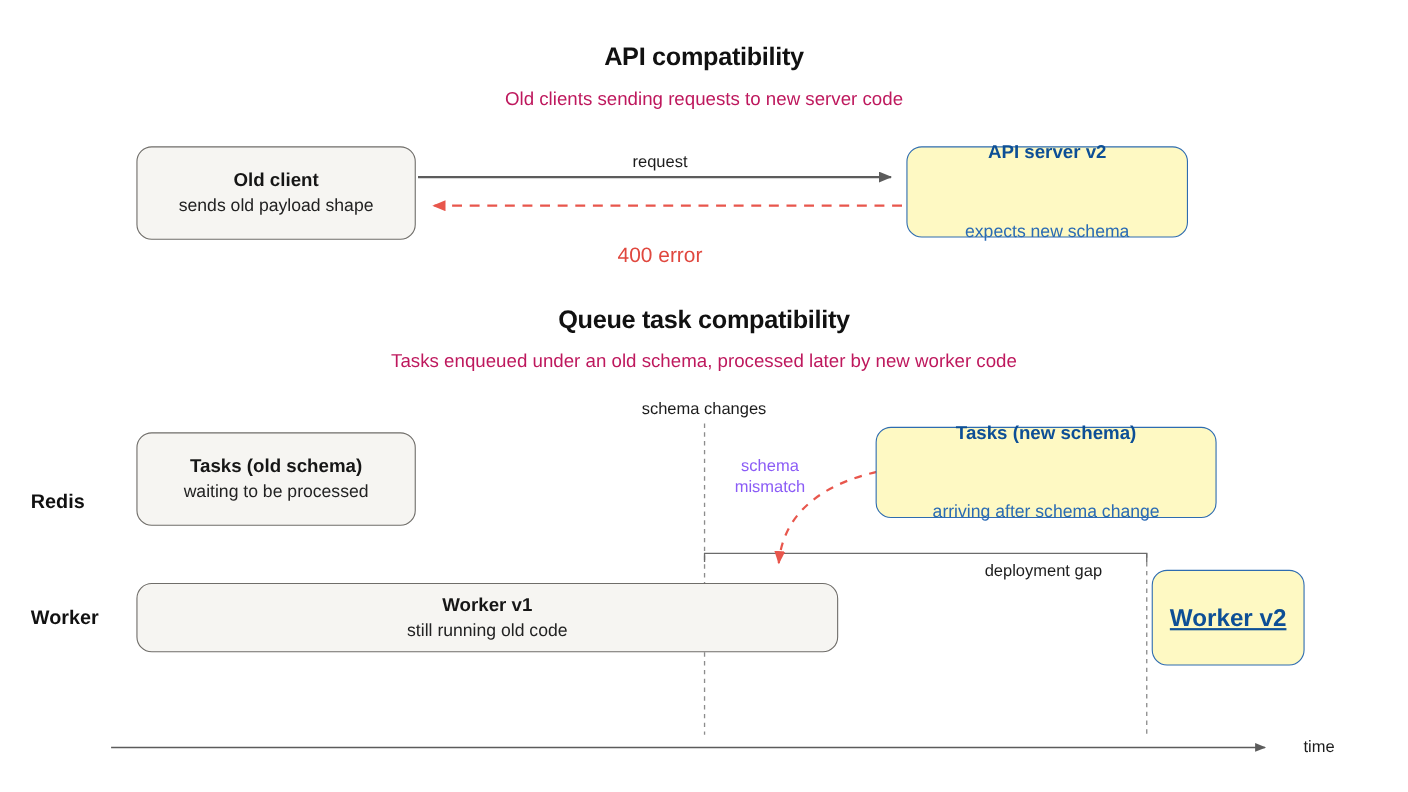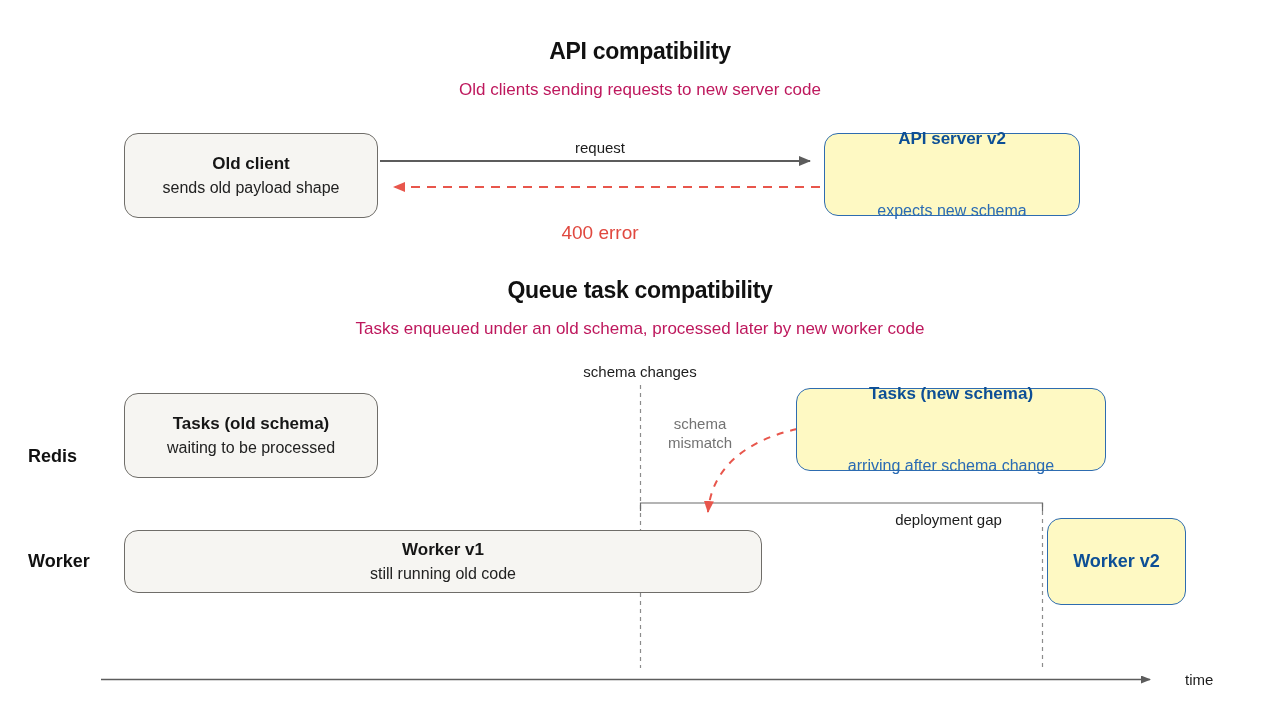--- a/index.html
+++ b/index.html
@@ -86,21 +86,21 @@
     font-size: 19px;
     color: #e0483f;
     margin-top: 27px;
   }
   .mismatch-label {
     position: absolute;
     z-index: 3;
     text-align: center;
     line-height: 19px;
     font-size: 15px;
-    color: #737373;
+    color: #8b5cf6;
   }
 </style>
 </head>
 <body>
 
 <div id="canvas">
 
   <svg id="wires" viewBox="0 0 1280 720" xmlns="http://www.w3.org/2000/svg">
     <defs>
       <marker id="arrow-gray" markerUnits="userSpaceOnUse" markerWidth="13" markerHeight="11" refX="11" refY="5" orient="auto">
@@ -170,18 +170,18 @@
   <div class="label small-label" style="left:841px; top:511px; width:215px; text-align:center;">deployment gap</div>
 
   <div class="label row-label" style="left:28px; top:551px;">Worker</div>
 
   <div class="node node-gray" style="left:124px; top:530px; width:638px; height:63px;">
     <div class="node-title">Worker v1</div>
     <div class="node-sub">still running old code</div>
   </div>
 
   <div class="node node-blue" style="left:1047px; top:518px; width:139px; height:87px;">
-    <div class="node-title" style="font-size:18px;">Worker v2</div>
+    <div class="node-title" style="font-size:22px;text-decoration:underline;">Worker v2</div>
   </div>
 
   <div class="label small-label" style="left:1185px; top:671px;">time</div>
 
 </div>
 
 </body></html>

